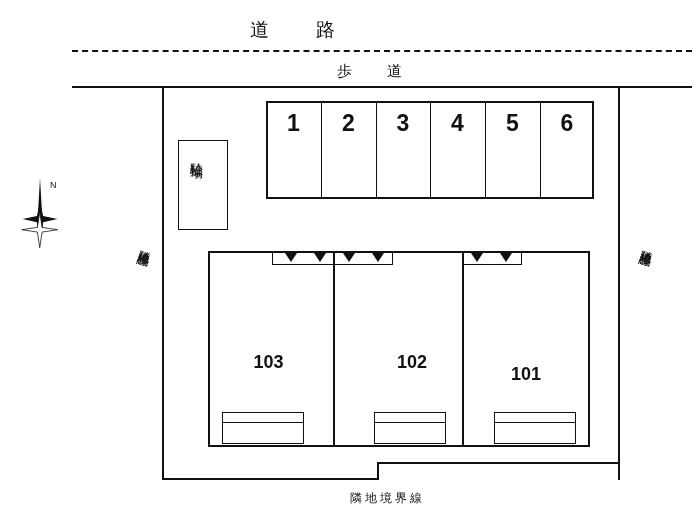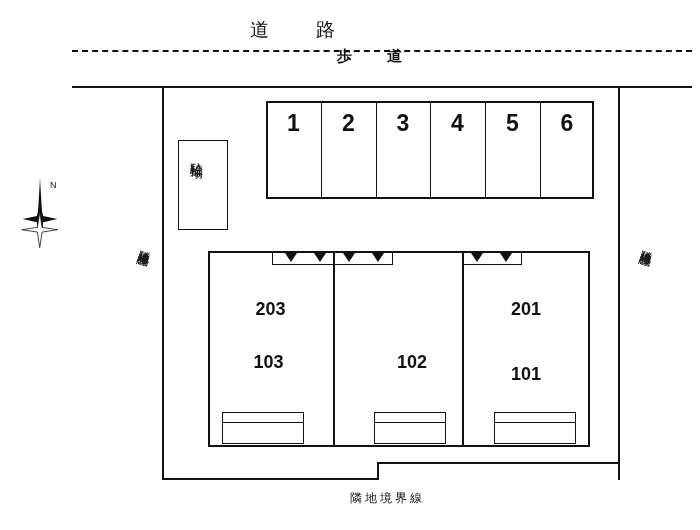--- a/index.html
+++ b/index.html
@@ -106,21 +106,21 @@
 </style>
 </head>
 <body>
 
 <div id="stage">
 
   <div class="lbl road-label" style="left:250px; top:20px;">道　路</div>
 
   <div class="dashed-road" style="left:72px; top:50px; width:620px;"></div>
 
-  <div class="lbl walk-label" style="left:337px; top:48px;font-weight:bold;">歩　道</div>
+  <div class="lbl walk-label" style="left:337px; top:63px;">歩　道</div>
 
   <div class="hline" style="left:72px; top:86px; width:620px;"></div>
 
   <div class="vline" style="left:162px; top:86px; height:394px;"></div>
 
   <div class="vline" style="left:618px; top:86px; height:394px;"></div>
 
   <div class="hline" style="left:162px; top:478px; width:216px;"></div>
   <div class="vline" style="left:377px; top:462px; height:18px;"></div>
   <div class="hline" style="left:377px; top:462px; width:243px;"></div>
@@ -158,26 +158,24 @@
   <div class="hline thin" style="left:462px; top:264px; width:60px;"></div>
   <div class="vline thin" style="left:521px; top:251px; height:14px;"></div>
 
   <div class="tri-down" style="left:285px; top:253px;"></div>
   <div class="tri-down" style="left:314px; top:253px;"></div>
   <div class="tri-down" style="left:343px; top:253px;"></div>
   <div class="tri-down" style="left:372px; top:253px;"></div>
   <div class="tri-down" style="left:471px; top:253px;"></div>
   <div class="tri-down" style="left:500px; top:253px;"></div>
 
-  <div class="lbl unit-num" style="left:208px; top:300px; width:125px;">203</div>
   <div class="lbl unit-num" style="left:208px; top:353px; width:121px;">103</div>
 
   <div class="lbl unit-num" style="left:333px; top:353px; width:104px;padding-left:27px;">102</div>
 
-  <div class="lbl unit-num" style="left:462px; top:300px; width:128px;">201</div>
   <div class="lbl unit-num" style="left:462px; top:353px; width:128px;margin-top:12px;">101</div>
 
   <div class="box thin" style="left:222px; top:412px; width:82px; height:32px;"></div>
   <div class="hline thin" style="left:222px; top:422px; width:82px;"></div>
 
   <div class="box thin" style="left:374px; top:412px; width:72px; height:32px;"></div>
   <div class="hline thin" style="left:374px; top:422px; width:72px;"></div>
 
   <div class="box thin" style="left:494px; top:412px; width:82px; height:32px;"></div>
   <div class="hline thin" style="left:494px; top:422px; width:82px;"></div>

